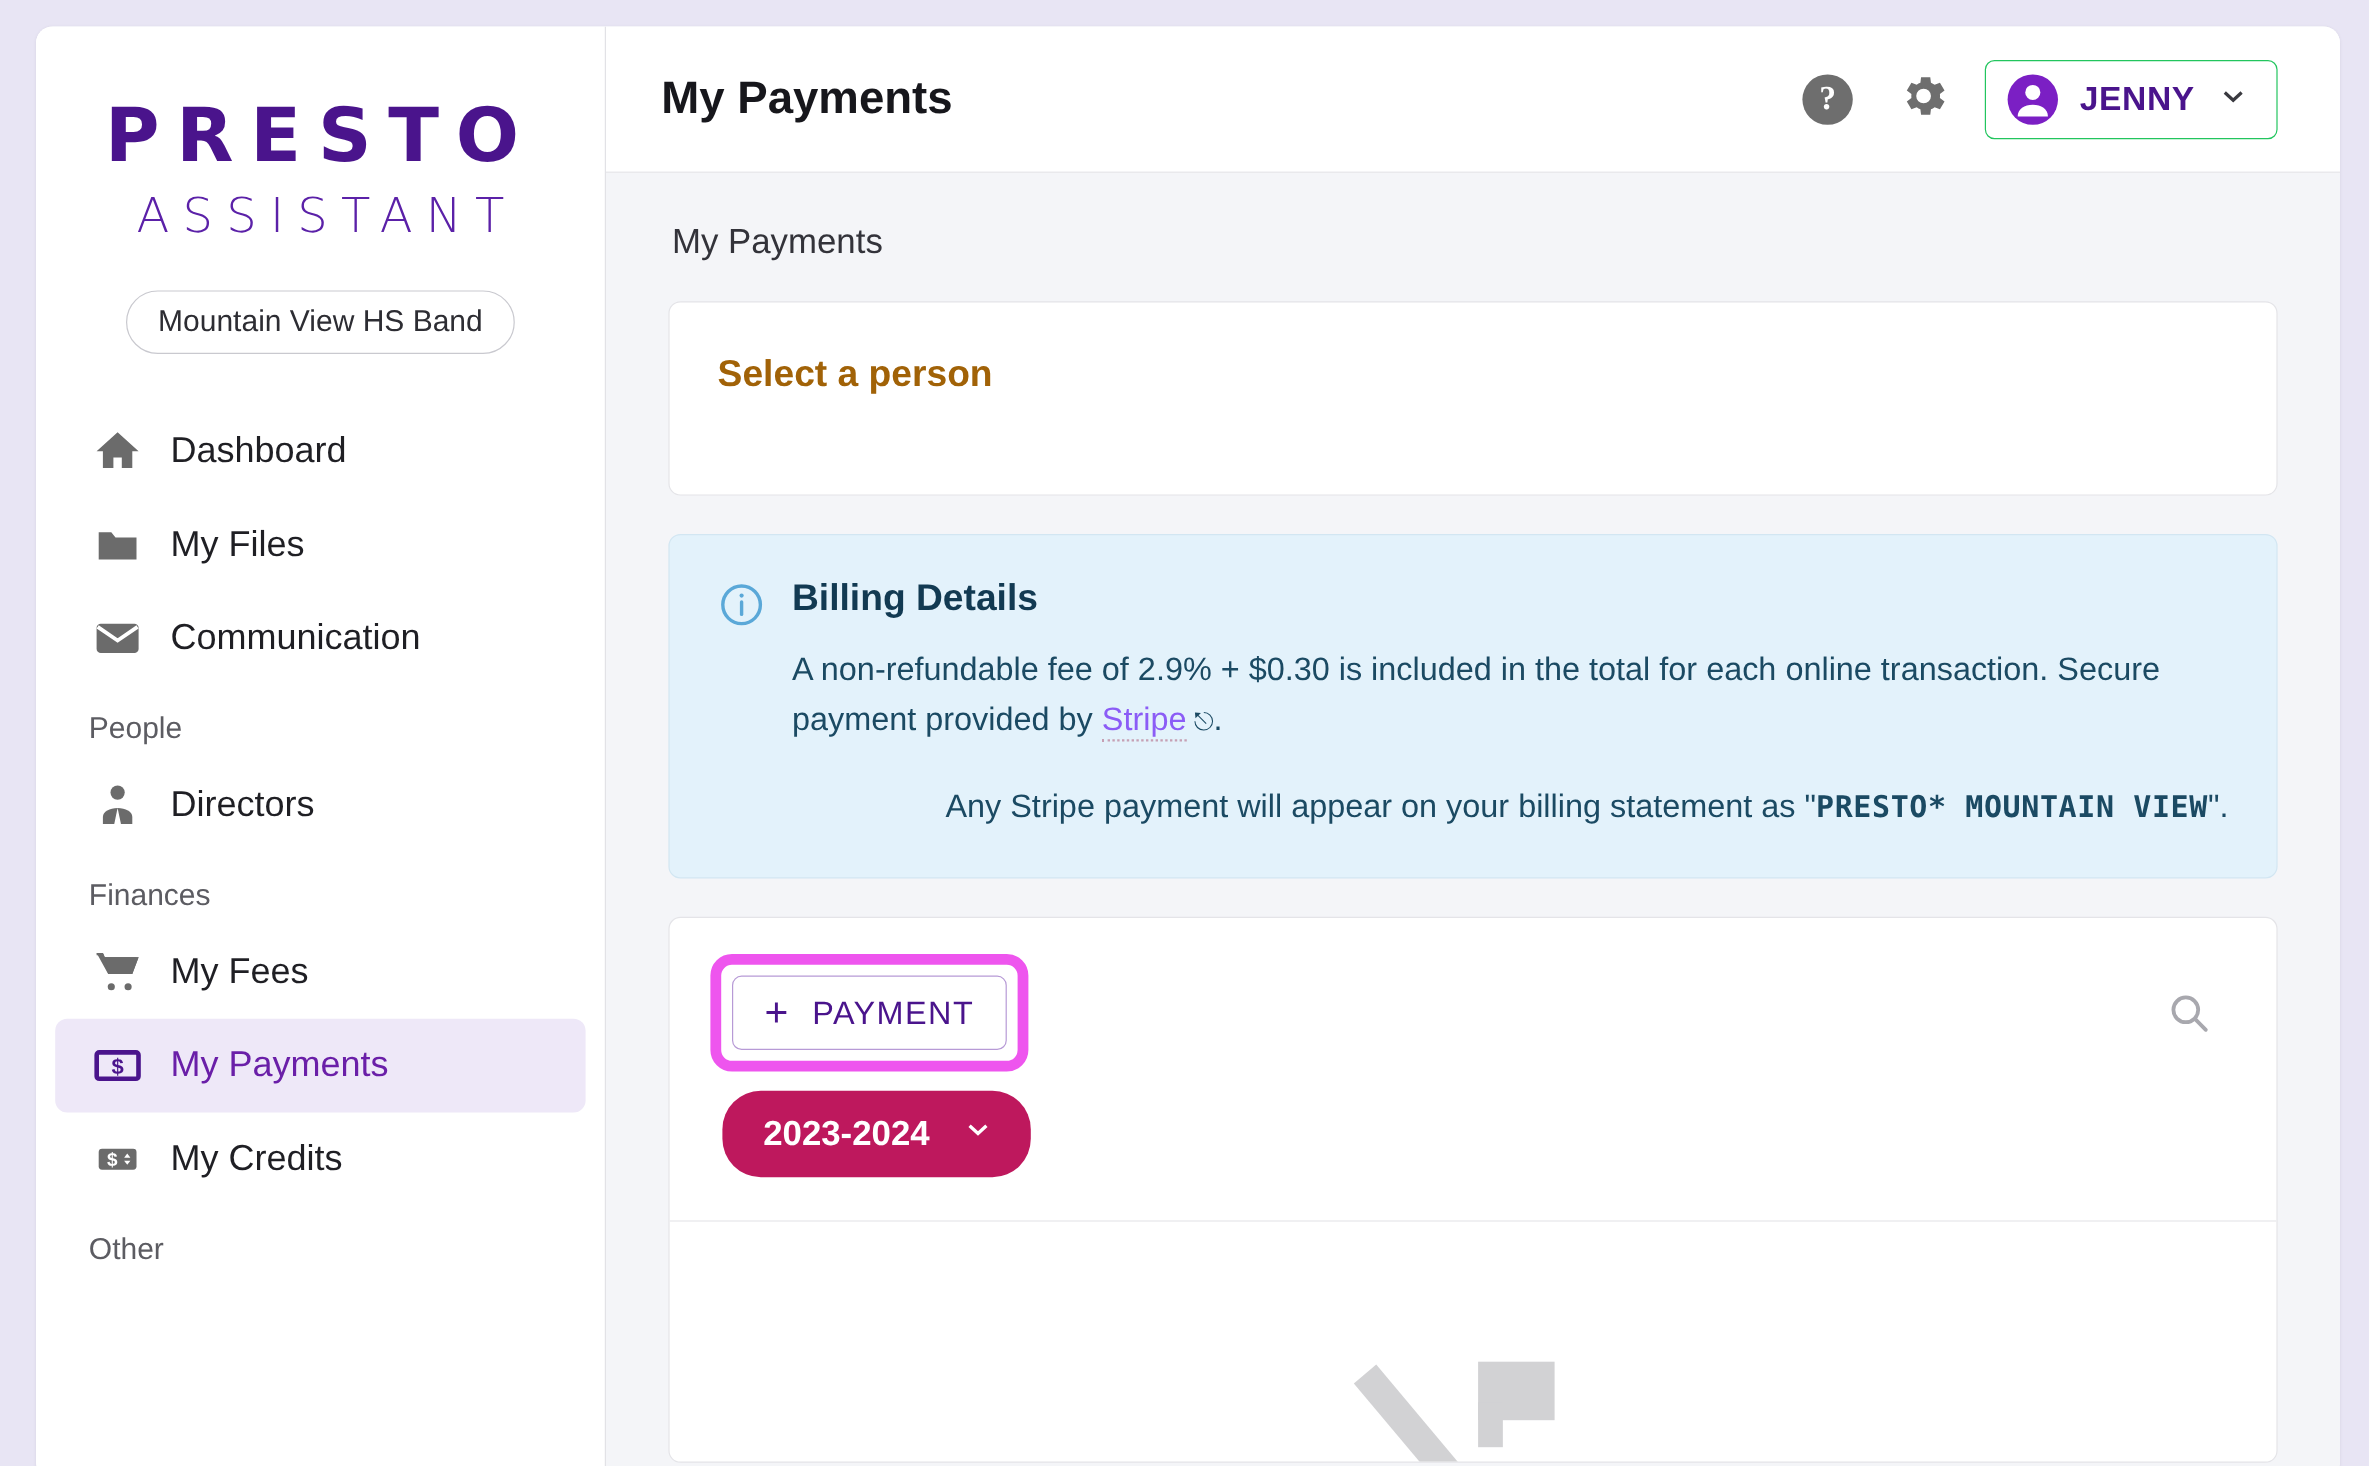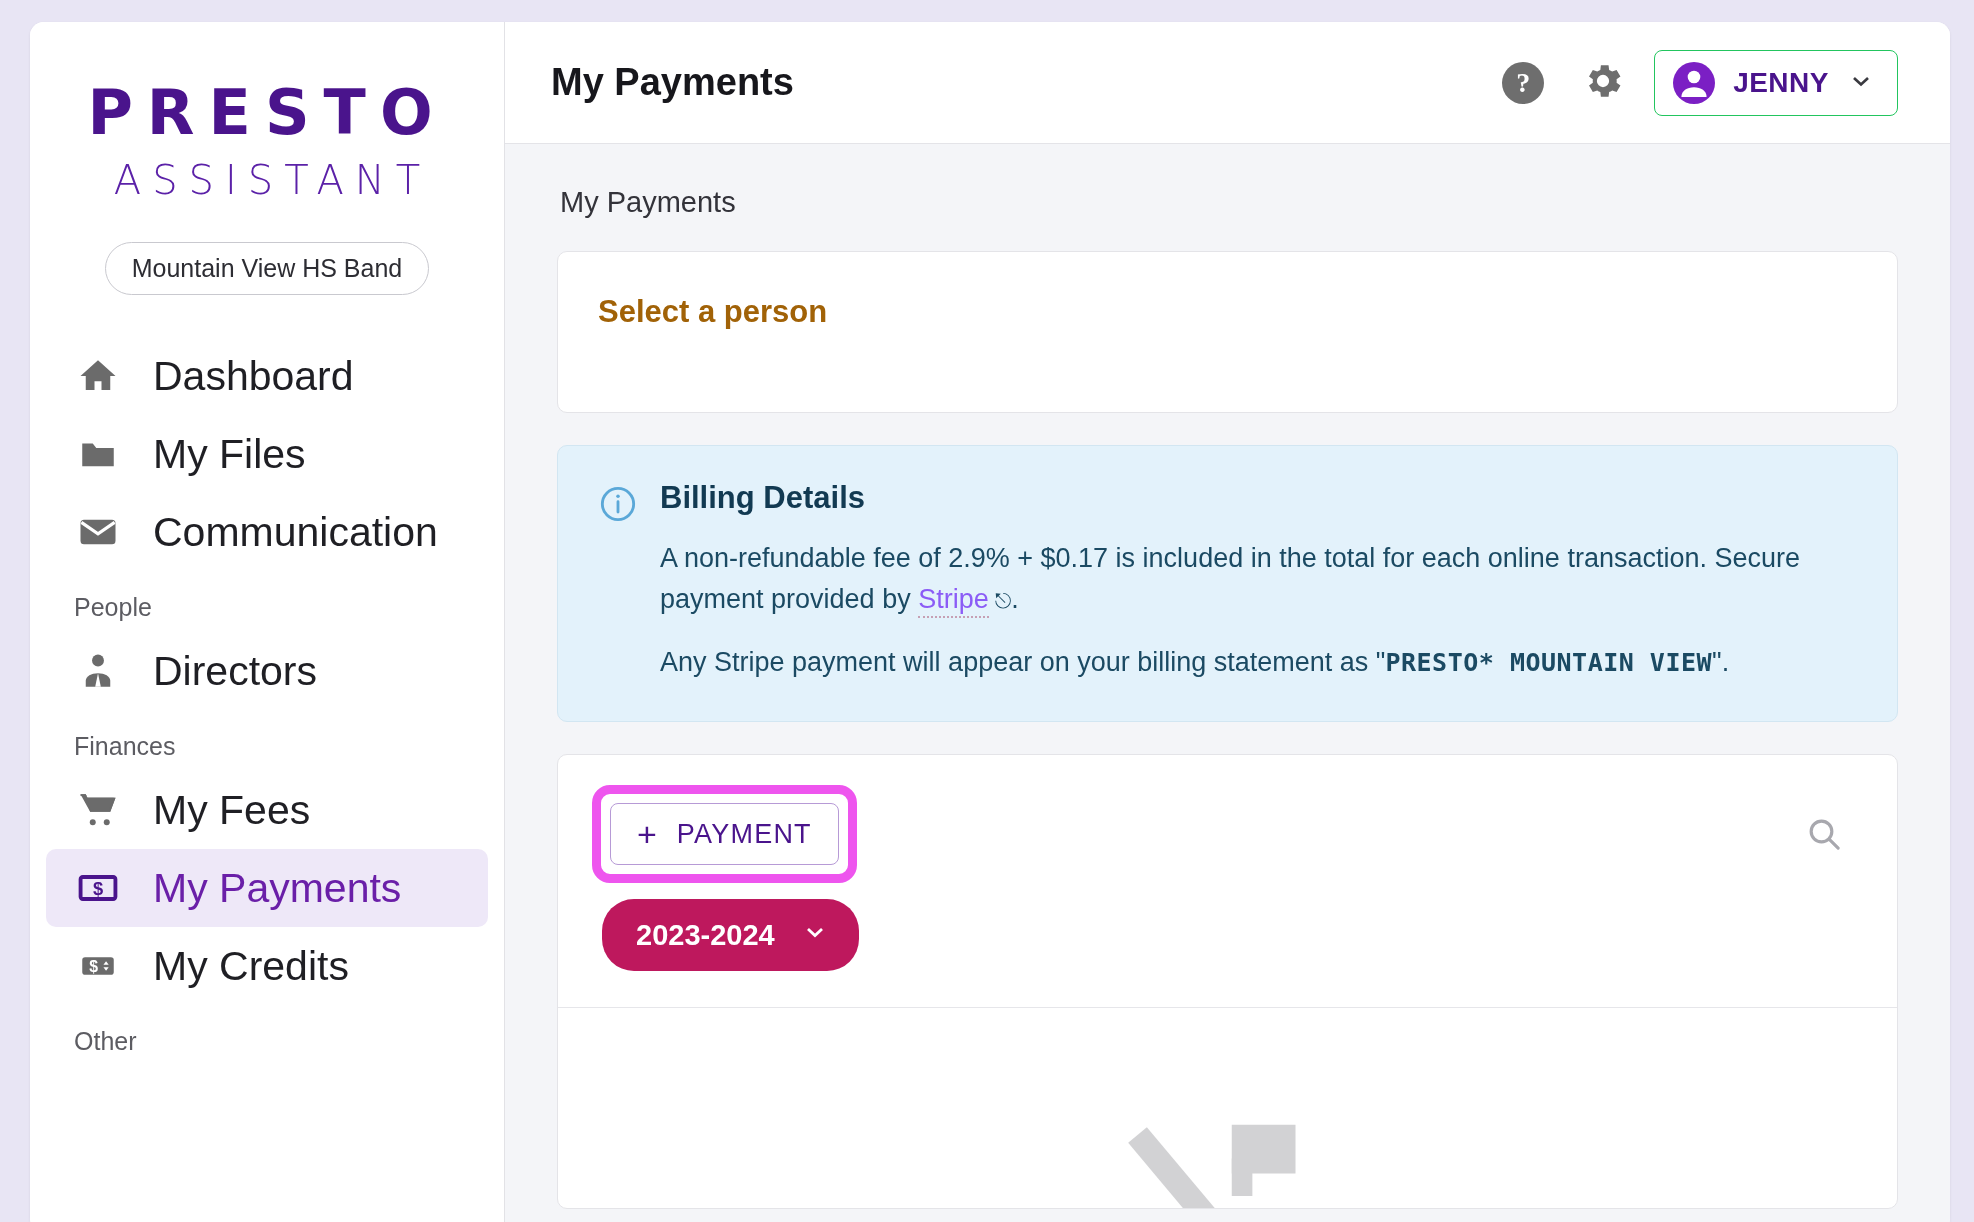--- a/index.html
+++ b/index.html
@@ -84,22 +84,22 @@
   }
   .nav-item .ico {
     width: 52px;
     flex: 0 0 52px;
     display: flex;
     align-items: center;
     justify-content: center;
     color: #6b6b6b;
   }
   .nav-item .lbl {
-    margin-left: 29px;
-    font-size: 41px;
+    margin-left: 18px;
+    font-size: 30px;
     color: #1f1f24;
     white-space: nowrap;
   }
   .nav-item.active {
     background: #eee8f8;
   }
   .nav-item.active .lbl { color: #6a1fa8; }
   .nav-item.active .ico { color: #4a148c; }
 
   .nav-section {
@@ -254,21 +254,21 @@
     font-size: 31px;
     font-weight: 700;
     color: #123a52;
     margin-bottom: 22px;
   }
   .info-text {
     font-size: 27px;
     line-height: 1.52;
     color: #1b4a63;
   }
-  .info-text + .info-text { margin-top: 22px; }
+  .info-text + .info-text { margin-top: 32px; text-align: right; }
 
   .stripe-link {
     color: #8b5cf6;
     text-decoration: none;
     border-bottom: 2px dotted #c6a0b4;
     padding-bottom: 2px;
     cursor: pointer;
   }
   .ext-ico { margin-left: 6px; font-size: 21px; }
 
@@ -494,21 +494,21 @@
         <div class="info-ico">
           <svg width="40" height="40" viewBox="0 0 24 24" fill="none" stroke="#5aa8d8" stroke-width="1.7">
             <circle cx="12" cy="12" r="9.4"></circle>
             <path d="M12 10.6v6.2" stroke-linecap="round"></path>
             <circle cx="12" cy="7.4" r="1.05" fill="#5aa8d8" stroke="none"></circle>
           </svg>
         </div>
         <div class="info-body">
           <div class="info-title">Billing Details</div>
           <p class="info-text">
-            <span>A non-refundable fee of 2.9% + $0.17 is included in the total for each online transaction. Secure payment provided by </span><a class="stripe-link">Stripe</a><span class="ext-ico">⎋</span><span>.</span>
+            <span>A non-refundable fee of 2.9% + $0.30 is included in the total for each online transaction. Secure payment provided by </span><a class="stripe-link">Stripe</a><span class="ext-ico">⎋</span><span>.</span>
           </p>
           <p class="info-text">
             <span>Any Stripe payment will appear on your billing statement as "</span><span class="mono-stmt">PRESTO* MOUNTAIN VIEW</span><span>".</span>
           </p>
         </div>
       </div>
 
       <div class="card card-payments">
         <div class="pay-toolbar">
           <div class="pay-btn-highlight">

